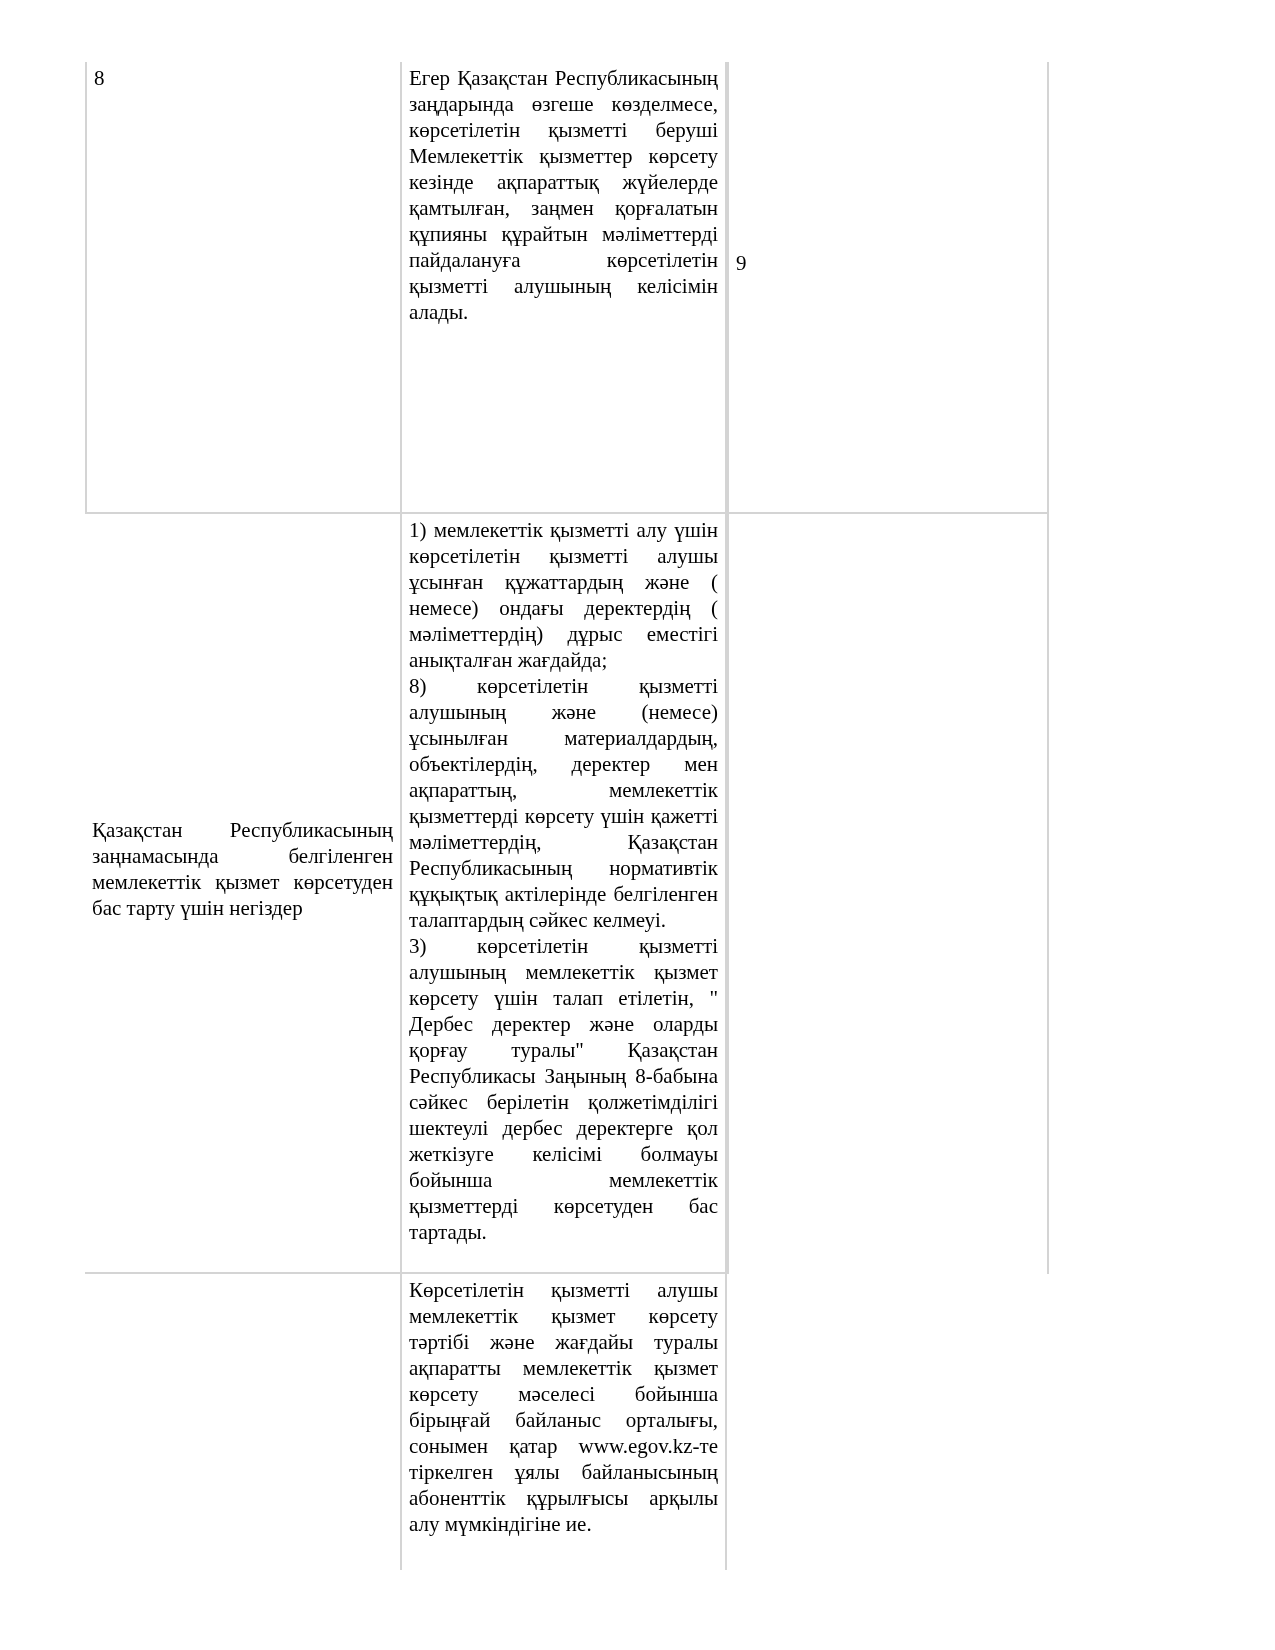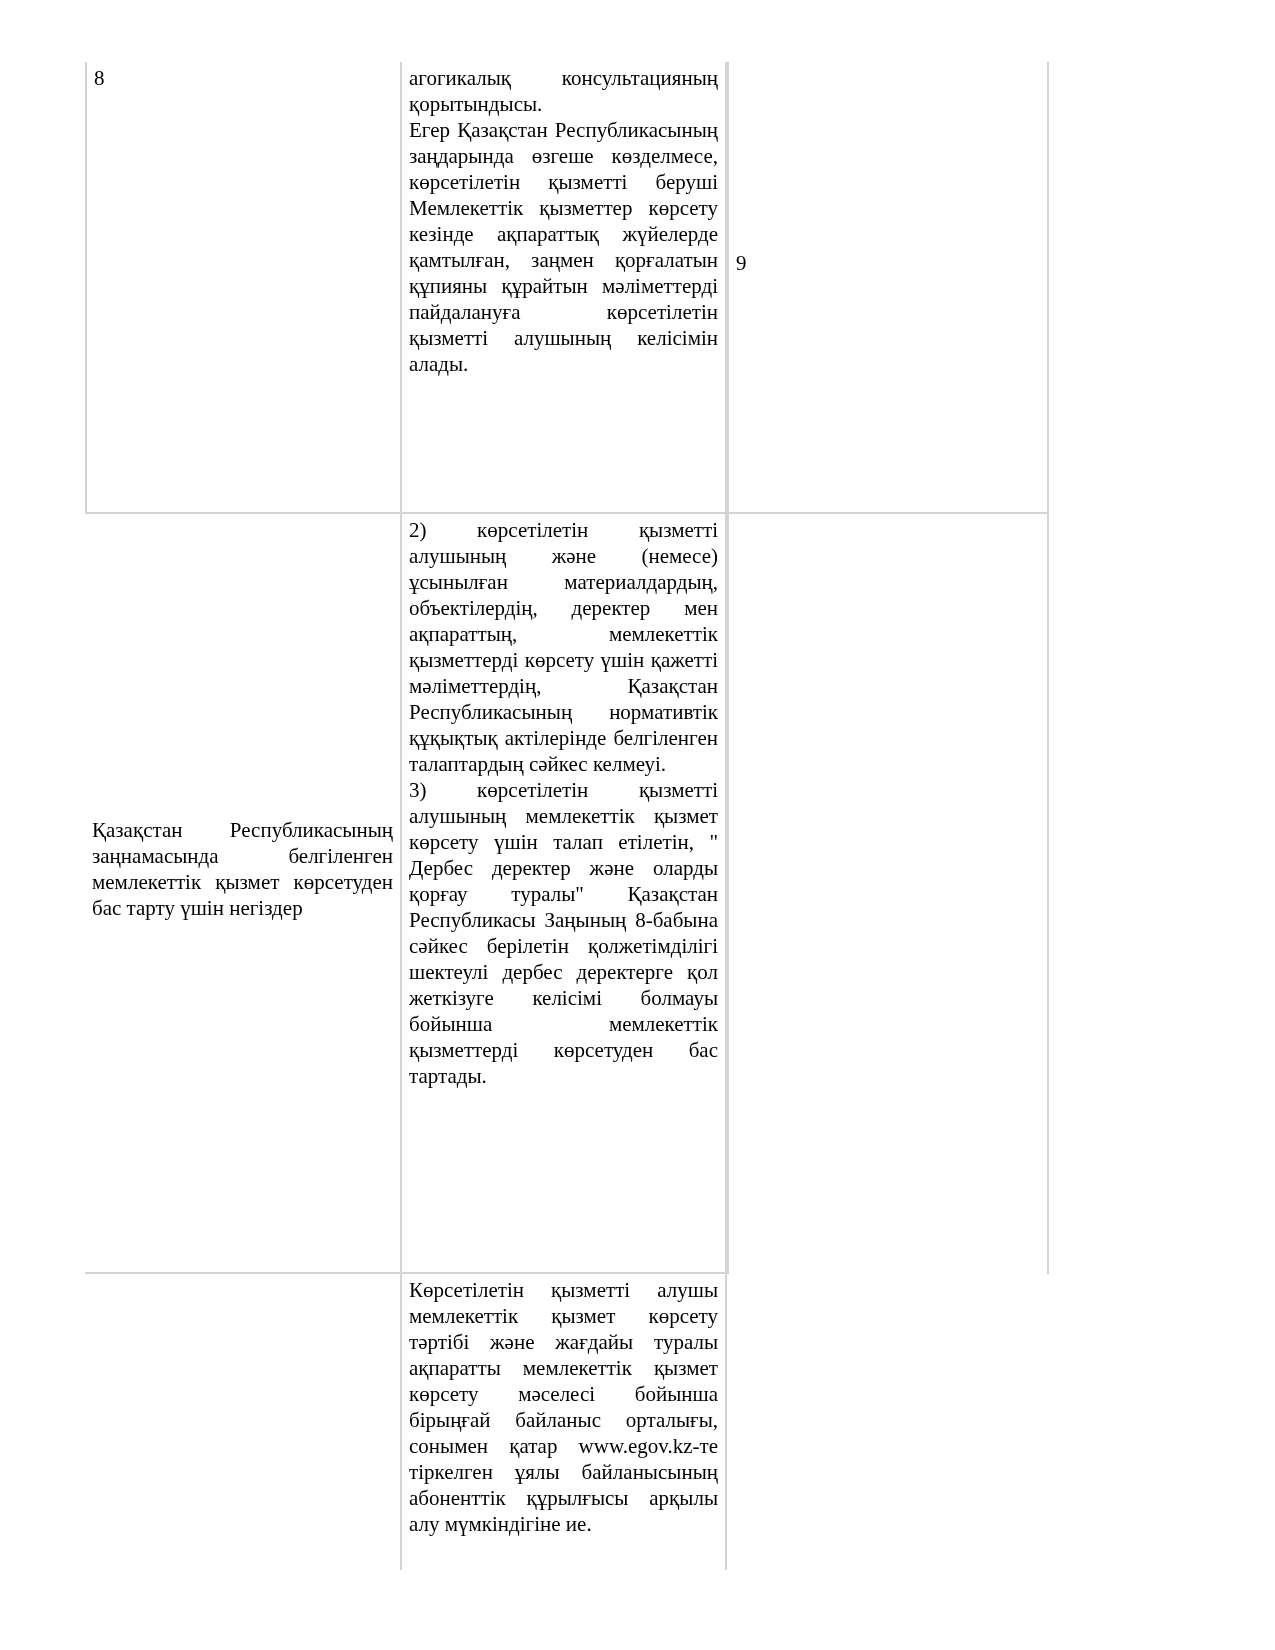--- a/index.html
+++ b/index.html
@@ -49,32 +49,32 @@
 </style>
 </head>
 <body>
 
 <div class="tbl">
 
   <div class="cell c1 rb">
     <p class="num">8</p>
   </div>
   <div class="cell rb">
-    <p>агогикалық консультацияның қорытындысы.</p>
     <p>Егер Қазақстан Республикасының заңдарында өзгеше көзделмесе, көрсетілетін қызметті беруші Мемлекеттік қызметтер көрсету кезінде ақпараттық жүйелерде қамтылған, заңмен қорғалатын құпияны құрайтын мәліметтерді пайдалануға көрсетілетін қызметті алушының келісімін алады.</p>
   </div>
 
   <div class="cell c1 rb vcenter">
     <p class="num">9</p>
   </div>
   <div class="cell rb vcenter">
     <p>Қазақстан Республикасының заңнамасында белгіленген мемлекеттік қызмет көрсетуден бас тарту үшін негіздер</p>
   </div>
   <div class="cell rb">
-    <p>2) көрсетілетін қызметті алушының және (немесе) ұсынылған материалдардың, объектілердің, деректер мен ақпараттың, мемлекеттік қызметтерді көрсету үшін қажетті мәліметтердің, Қазақстан Республикасының нормативтік құқықтық актілерінде белгіленген талаптардың сәйкес келмеуі.</p>
+    <p>1) мемлекеттік қызметті алу үшін көрсетілетін қызметті алушы ұсынған құжаттардың және ( немесе) ондағы деректердің ( мәліметтердің) дұрыс еместігі анықталған жағдайда;</p>
+    <p>8) көрсетілетін қызметті алушының және (немесе) ұсынылған материалдардың, объектілердің, деректер мен ақпараттың, мемлекеттік қызметтерді көрсету үшін қажетті мәліметтердің, Қазақстан Республикасының нормативтік құқықтық актілерінде белгіленген талаптардың сәйкес келмеуі.</p>
     <p>3) көрсетілетін қызметті алушының мемлекеттік қызмет көрсету үшін талап етілетін, " Дербес деректер және оларды қорғау туралы" Қазақстан Республикасы Заңының 8-бабына сәйкес берілетін қолжетімділігі шектеулі дербес деректерге қол жеткізуге келісімі болмауы бойынша мемлекеттік қызметтерді көрсетуден бас тартады.</p>
   </div>
 
   <div class="cell c1">
     <p class="num"></p>
   </div>
   <div class="cell">
     <p></p>
   </div>
   <div class="cell">

